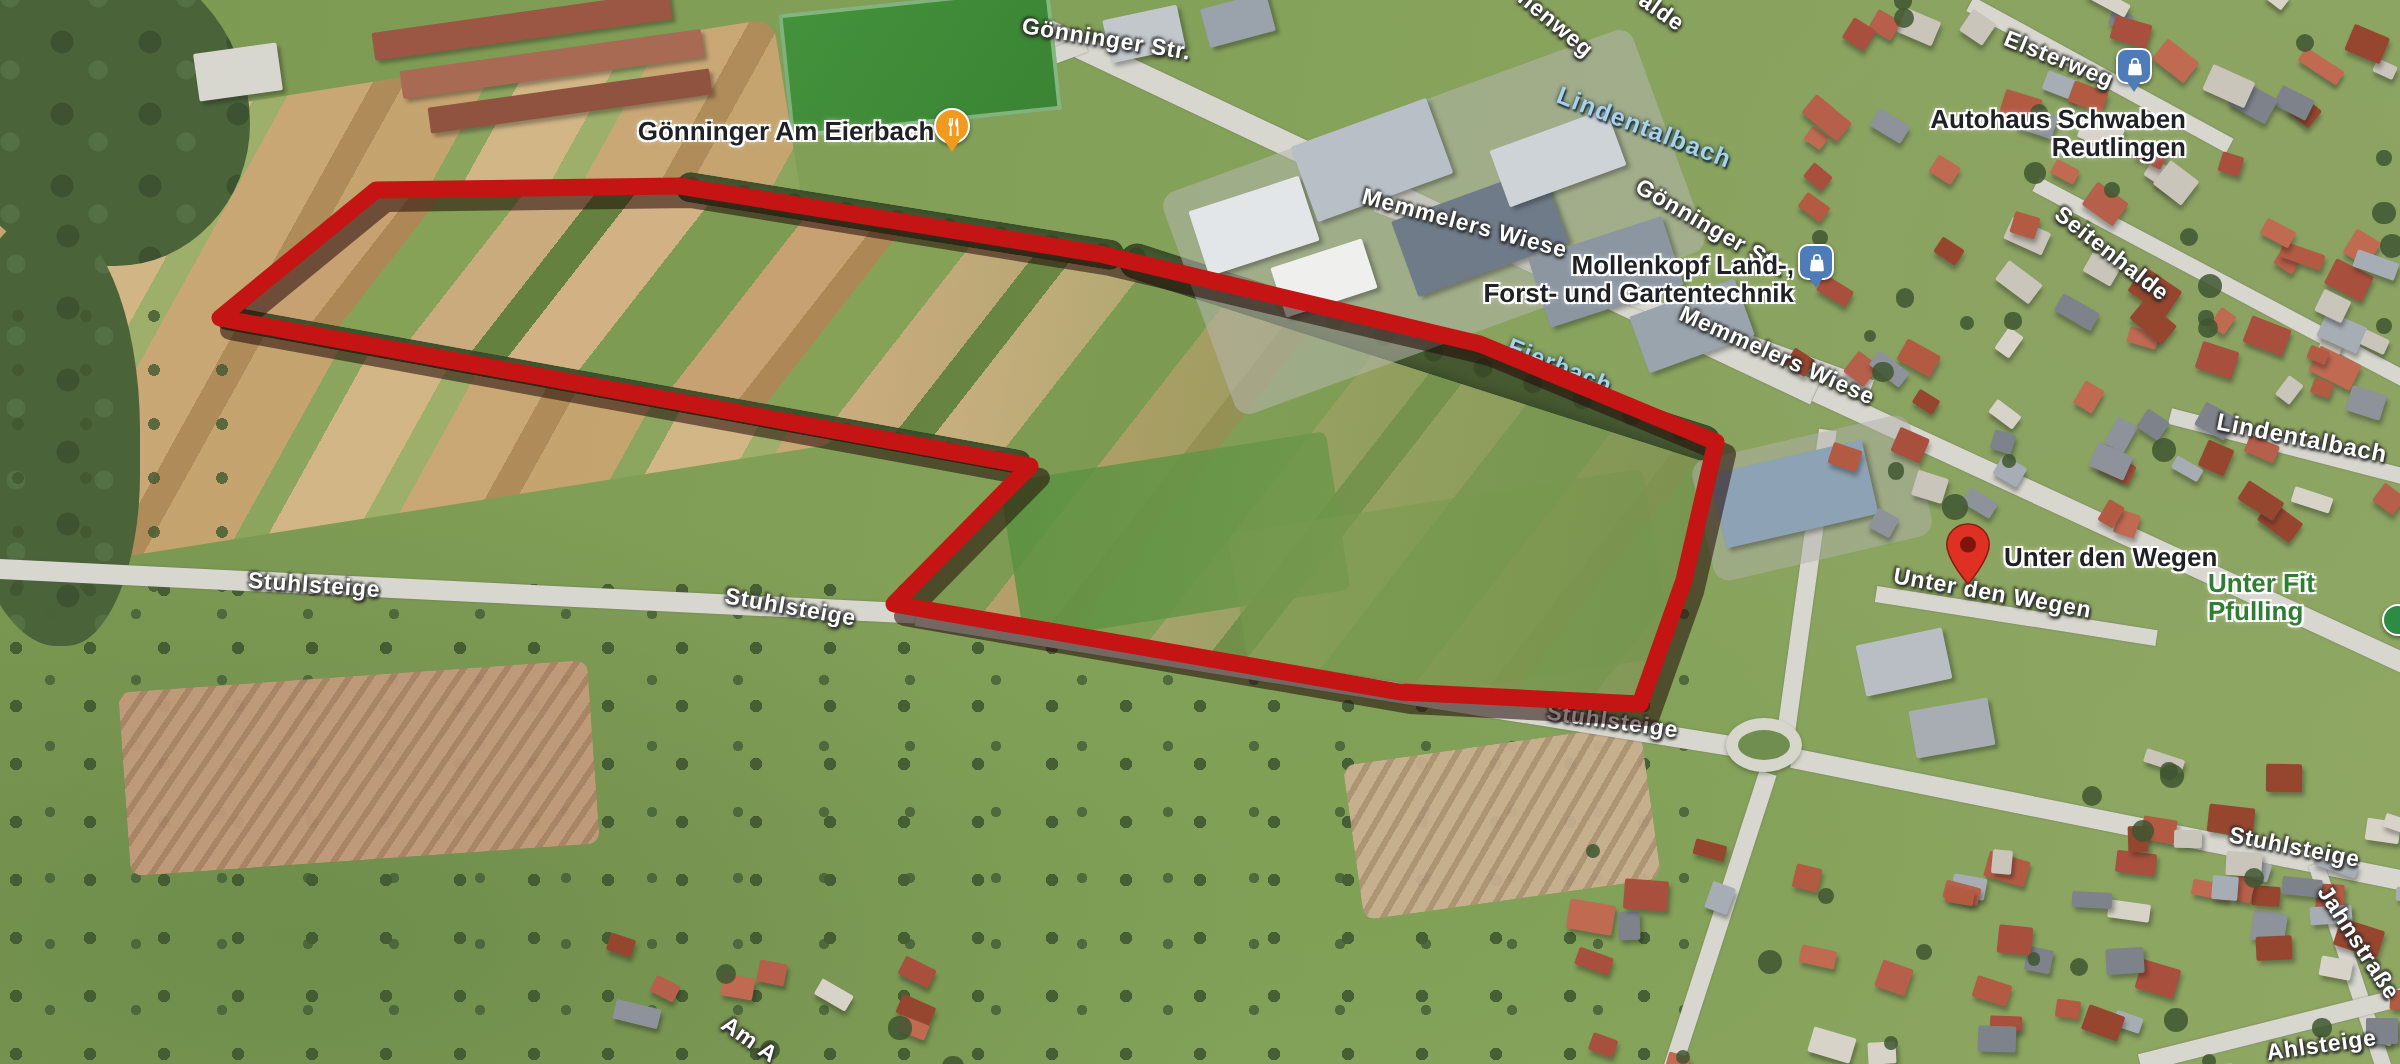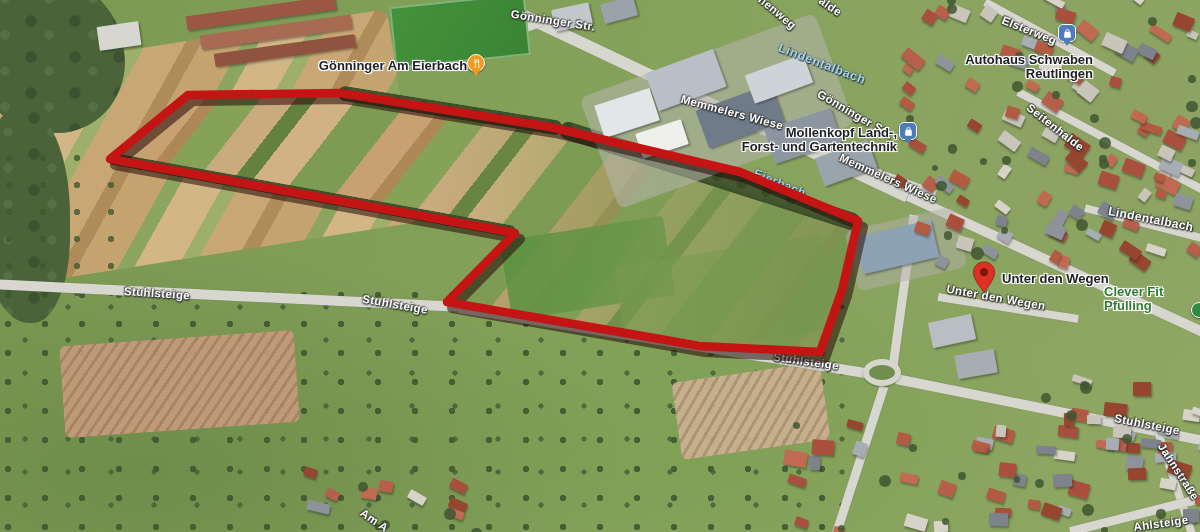--- a/index.html
+++ b/index.html
@@ -364,21 +364,21 @@
         <div>Forst- und Gartentechnik</div>
       </div>
       <div class="poi" style="color: rgb(32, 33, 37); top: 53px; right: 107px; text-align: right;">
         <div>Autohaus Schwaben</div>
         <div>Reutlingen</div>
       </div>
       <div class="poi" style="color: rgb(32, 33, 37); top: 271.5px; left: 1002px;">
         <div>Unter den Wegen</div>
       </div>
       <div class="poi" style="color: rgb(46, 125, 50); top: 284.5px; left: 1104px;">
-        <div>Clever Fit Pfulling</div>
+        <div>Unter Fit Pfulling</div>
       </div>
       <div class="pin" style="left: 467px; top: 54px;">
         <div class="bubble" style="background:#f09a20;">
           <svg width="11" height="11" viewBox="0 0 16 16">
             <path fill="#fff" d="M4.6 1.5v4.2c0 .9.5 1.6 1.2 1.9l-.3 7h1.6l-.3-7c.7-.3 1.2-1 1.2-1.9V1.5H7v3.8h-.7V1.5h-1v3.8h-.7V1.5h-1zM11.6 1.3c-1.2.6-2 2.2-2 3.9 0 1.3.5 2.4 1.3 2.9l-.4 6.5h1.6l-.5-13.3z"></path>
           </svg>
         </div>
         <div class="tip" style="border-top:6px solid #f09a20;"></div>
       </div>
       <div class="pin sq" style="left: 1058px; top: 24px;">

